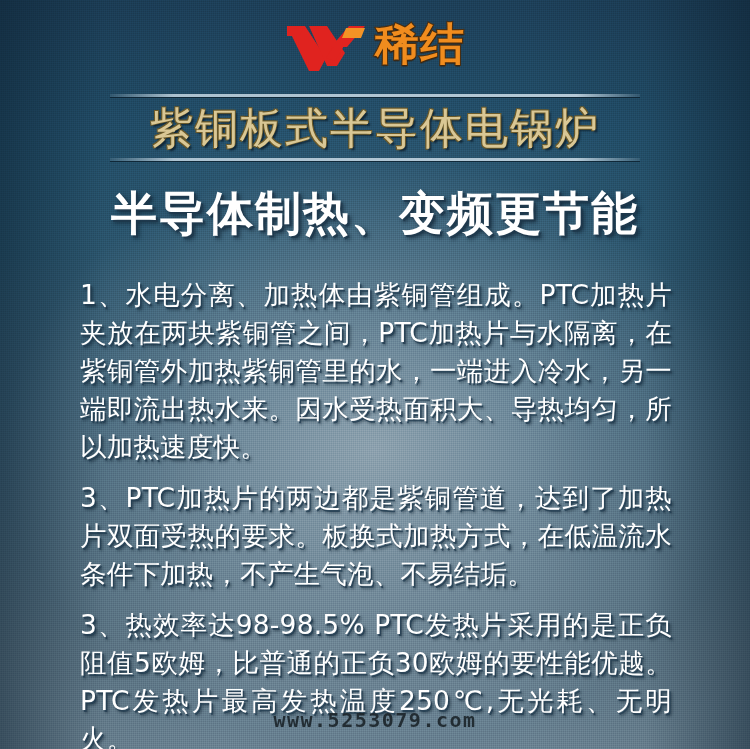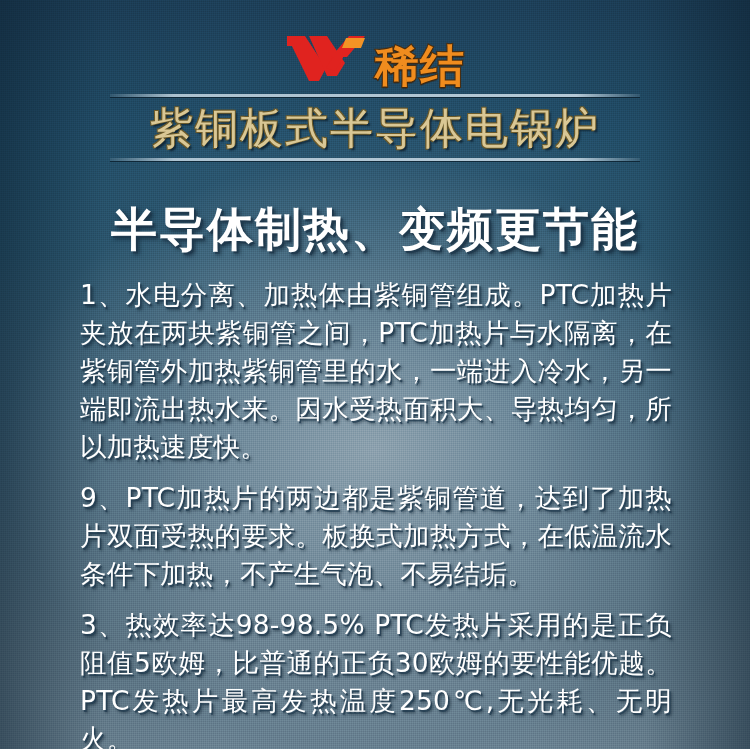--- a/index.html
+++ b/index.html
@@ -41,21 +41,21 @@
   }
 
   
   #logo-row {
     position: absolute;
     top: 22px;
     left: 0;
     width: 750px;
     height: 66px;
     display: flex;
-    align-items: flex-end;
+    align-items: flex-start;
     justify-content: center;
     gap: 8px;
     z-index: 5;
   }
   #logo-mark { width: 82px; height: 56px; display: block; }
   #brand-name {
     font-size: 44px;
     line-height: 1;
     font-weight: bold;
     color: #f08c1e;
@@ -104,21 +104,20 @@
     text-align: center;
     font-size: 46px;
     line-height: 58px;
     font-weight: bold;
     color: #ffffff;
     letter-spacing: 2px;
     z-index: 5;
     text-shadow:
       2px 2px 0 rgba(30,56,76,0.85),
       3px 3px 4px rgba(10,26,40,0.70);
-    margin-top: 16px;
   }
 
   
   #body-copy {
     position: absolute;
     top: 276px;
     left: 80px;
     width: 592px;
     z-index: 5;
   }
@@ -174,18 +173,19 @@
   <div id="banner">
     <div class="rule"></div>
     <div id="banner-title">紫铜板式半导体电锅炉</div>
     <div class="rule"></div>
   </div>
 
   <div id="headline">半导体制热、变频更节能</div>
 
   <div id="body-copy">
     <p class="para">1、水电分离、加热体由紫铜管组成。PTC加热片夹放在两块紫铜管之间，PTC加热片与水隔离，在紫铜管外加热紫铜管里的水，一端进入冷水，另一端即流出热水来。因水受热面积大、导热均匀，所以加热速度快。</p>
-    <p class="para">9、PTC加热片的两边都是紫铜管道，达到了加热片双面受热的要求。板换式加热方式，在低温流水条件下加热，不产生气泡、不易结垢。</p>
+    <p class="para">3、PTC加热片的两边都是紫铜管道，达到了加热片双面受热的要求。板换式加热方式，在低温流水条件下加热，不产生气泡、不易结垢。</p>
     <p class="para">3、热效率达98-98.5%  PTC发热片采用的是正负阻值5欧姆，比普通的正负30欧姆的要性能优越。PTC发热片最高发热温度250℃,无光耗、无明火。</p>
   </div>
 
+  <div id="watermark">www.5253079.com</div>
 
 </div>
 
 </body></html>

